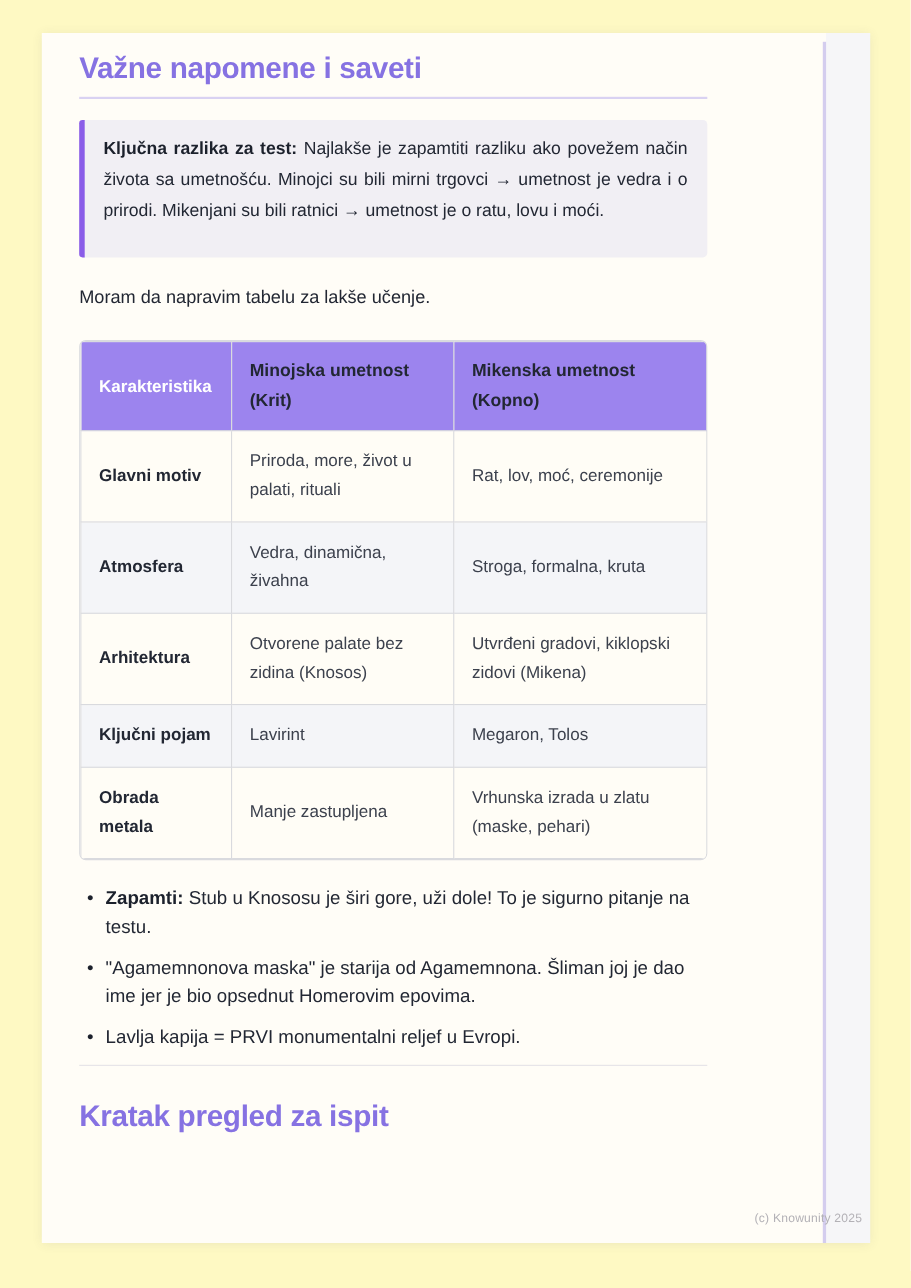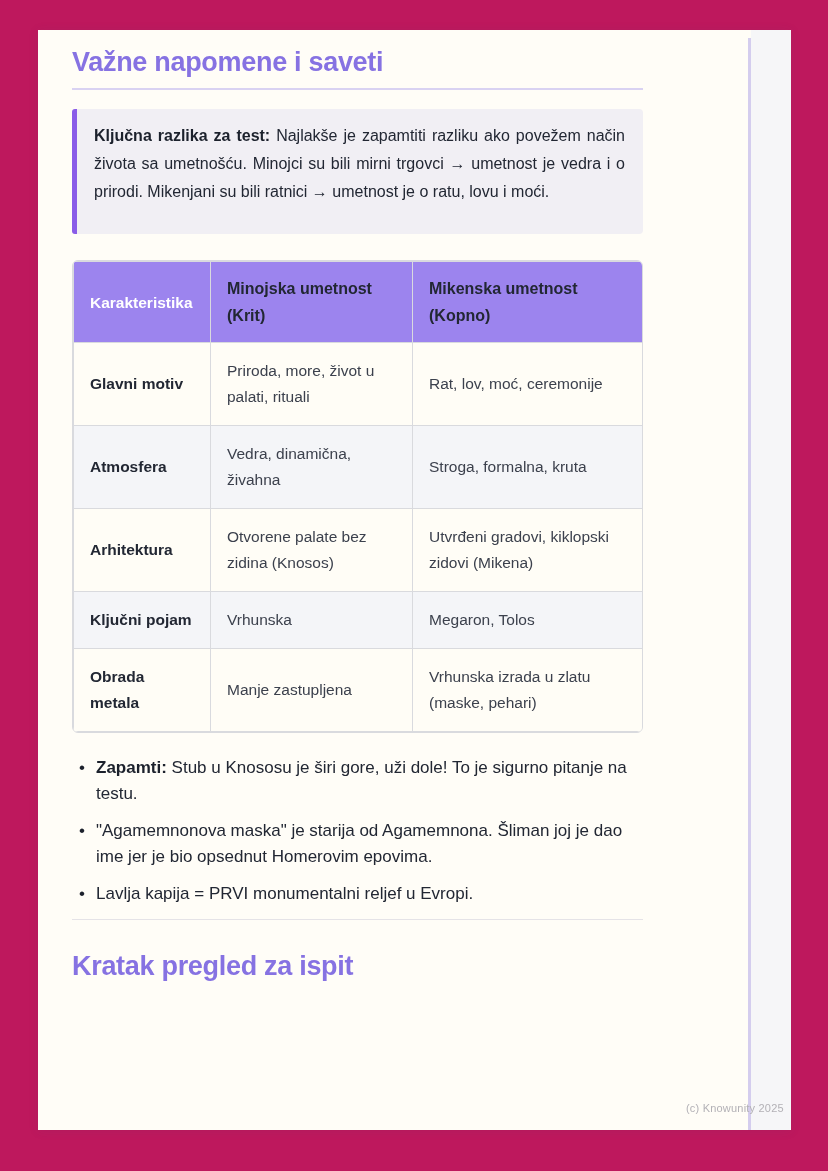--- a/index.html
+++ b/index.html
@@ -2,21 +2,21 @@
 <html><head>
 <meta charset="utf-8">
 <style>
   html, body { margin: 0; padding: 0; }
   body {
     width: 828px; height: 1171px;
     background: #ffffff;
     font-family: "Liberation Sans", sans-serif;
     -webkit-font-smoothing: antialiased;
   }
-  .page { position: relative; width: 828px; height: 1171px; background: #be185d; overflow: hidden; }
+  .page { position: relative; width: 828px; height: 1171px; background: #fef9c3; overflow: hidden; }
 
   
   .doc-card {
     position: absolute; left: 38px; top: 30px;
     width: 753px; height: 1100px;
     background: #fffdf7;
     box-shadow: 0 1px 10px rgba(70, 65, 105, 0.10);
   }
   .edge-strip { position: absolute; left: 713px; top: 0; right: 0; bottom: 0; background: #f6f6f8; }
   .edge-line  { position: absolute; left: 710px; top: 8px; bottom: 0; width: 3px; background: #d4cdee; }
@@ -88,20 +88,21 @@
 
     <div class="doc-content">
 
       <h2 class="section-title">Važne napomene i saveti</h2>
 
       <div class="callout">
         <div class="callout-bar"></div>
         <p class="callout-text"><strong>Ključna razlika za test:</strong><span> Najlakše je zapamtiti razliku ako povežem način života sa umetnošću. Minojci su bili mirni trgovci → umetnost je vedra i o prirodi. Mikenjani su bili ratnici → umetnost je o ratu, lovu i moći.</span></p>
       </div>
 
+      <p class="intro">Moram da napravim tabelu za lakše učenje.</p>
 
       <div class="table-wrap">
         <table>
           <colgroup>
               <col style="width:137px">
               <col style="width:202px">
               <col style="width:230px">
             </colgroup>
           <thead>
             <tr>
@@ -121,21 +122,21 @@
               <td>Vedra, dinamična, živahna</td>
               <td>Stroga, formalna, kruta</td>
             </tr>
             <tr>
               <td class="label">Arhitektura</td>
               <td>Otvorene palate bez zidina (Knosos)</td>
               <td>Utvrđeni gradovi, kiklopski zidovi (Mikena)</td>
             </tr>
             <tr>
               <td class="label">Ključni pojam</td>
-              <td>Vrhunska</td>
+              <td>Lavirint</td>
               <td>Megaron, Tolos</td>
             </tr>
             <tr>
               <td class="label">Obrada metala</td>
               <td>Manje zastupljena</td>
               <td>Vrhunska izrada u zlatu (maske, pehari)</td>
             </tr>
           </tbody>
         </table>
       </div>

